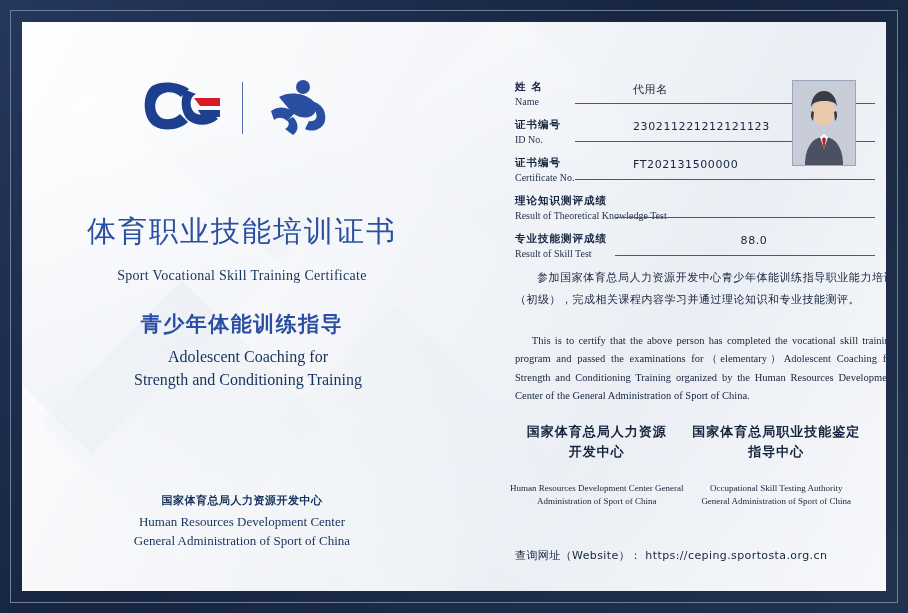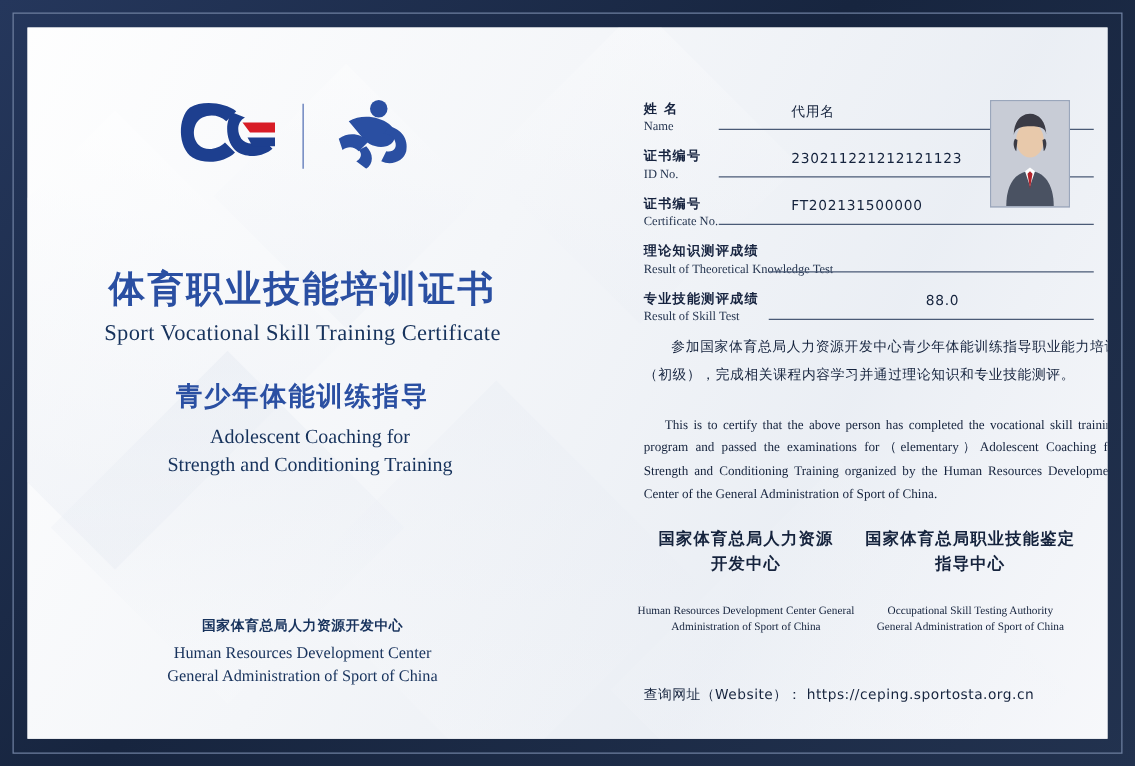--- a/index.html
+++ b/index.html
@@ -86,29 +86,29 @@
   .title-block {
     position: absolute;
     left: 0;
     top: 190px;
     width: 440px;
     text-align: center;
   }
   .title-cn {
     font-family: "DejaVu Sans", sans-serif;
     font-size: 29px;
-    font-weight: bold;
+    font-weight: normal;
     color: #2a4fa2;
     letter-spacing: 2px;
   }
   .title-en {
     font-family: "Liberation Serif", serif;
-    font-size: 18px;
+    font-size: 14px;
     color: #16325c;
-    margin-top: 4px;
+    margin-top: 16px;
     letter-spacing: .3px;
   }
   .subtitle-cn {
     font-family: "DejaVu Sans", sans-serif;
     font-size: 21px;
     font-weight: bold;
     color: #2a4fa2;
     margin-top: 26px;
     letter-spacing: 1.5px;
   }

